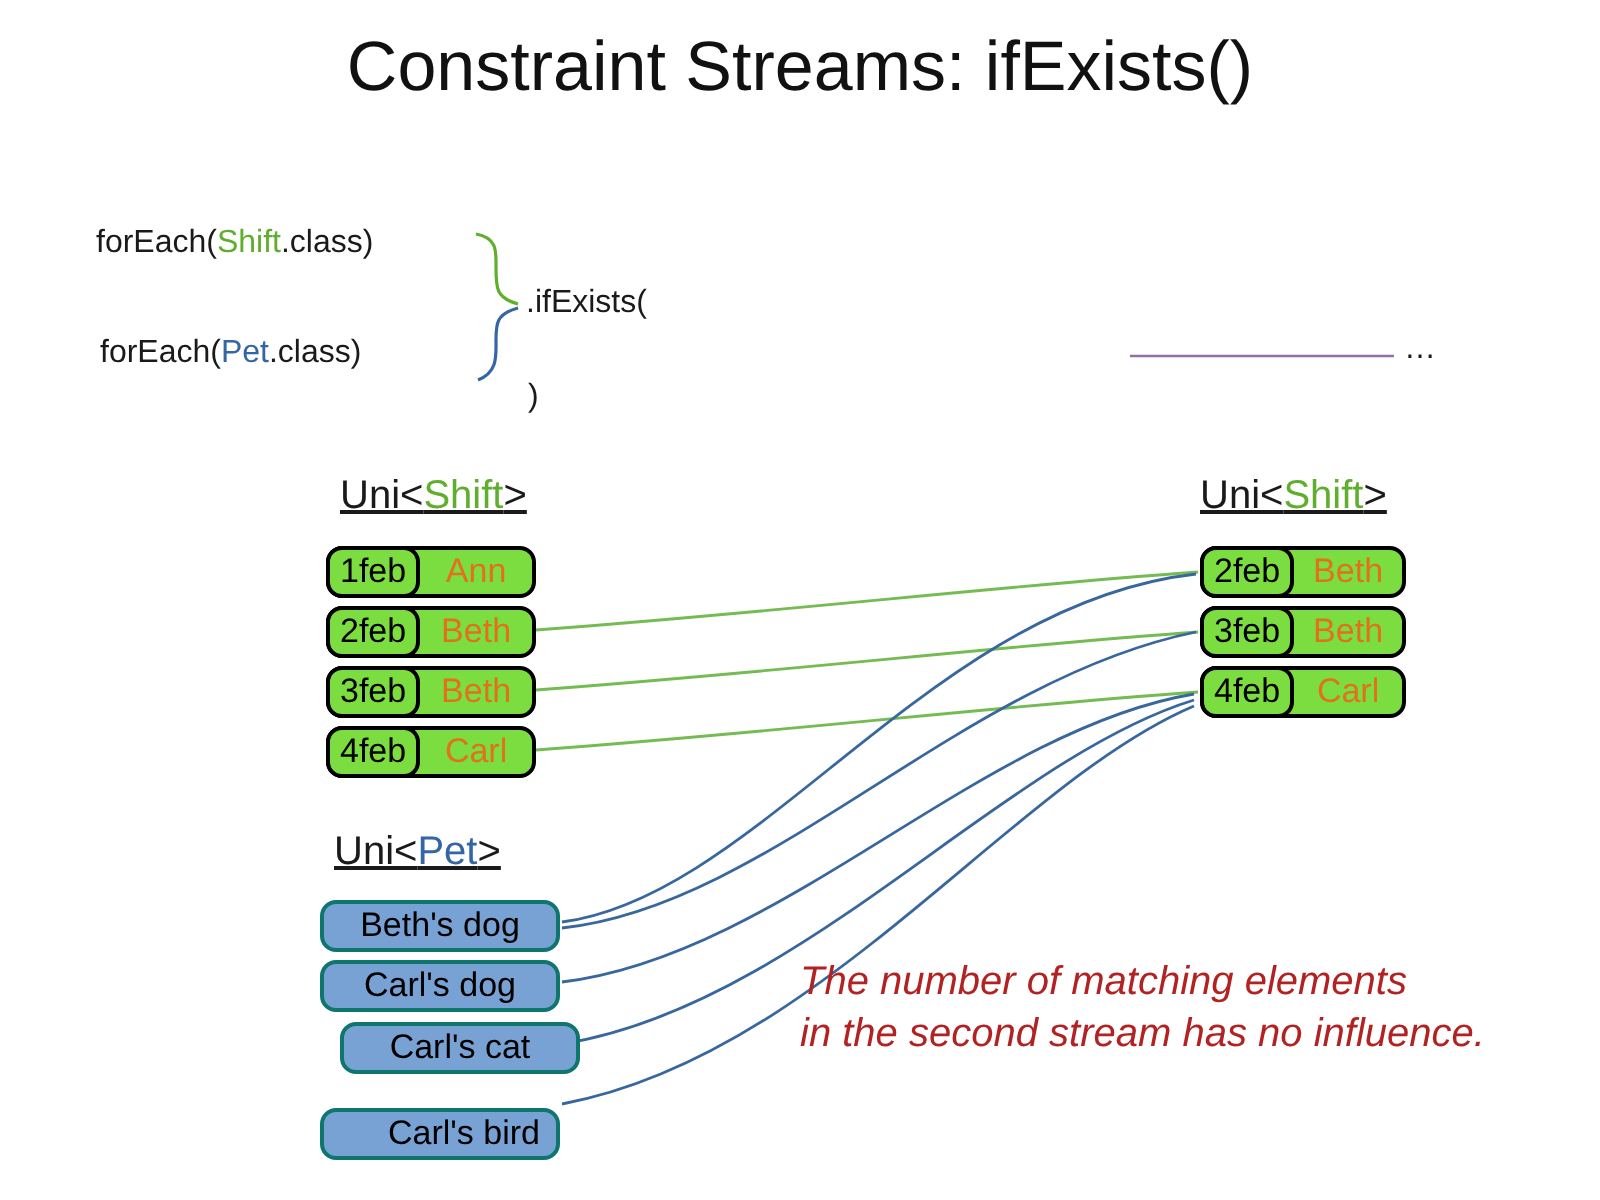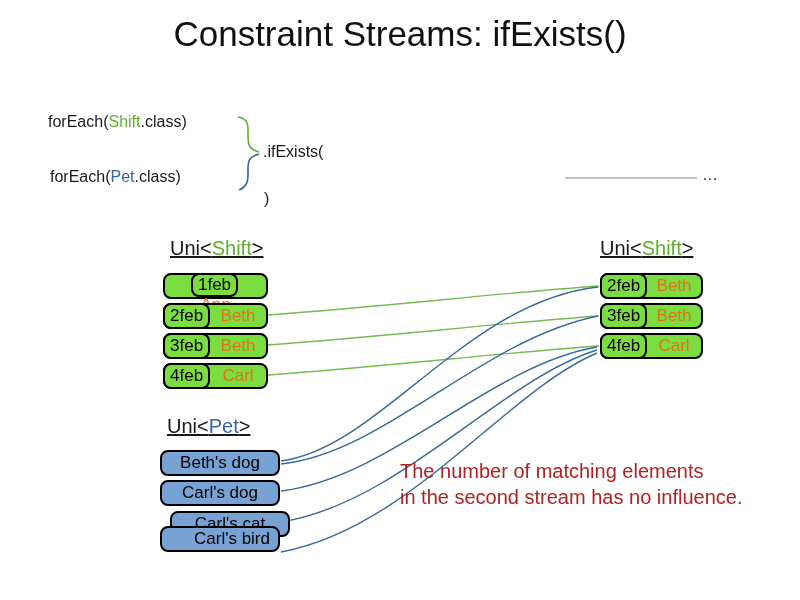--- a/index.html
+++ b/index.html
@@ -26,21 +26,21 @@
   .srow { position:absolute; height:26px; box-sizing:border-box;
           background:var(--green-fill,#7bdd40); border:2px solid #000;
           border-radius:8px; display:flex; align-items:center; }
   .srow .date { height:26px; box-sizing:border-box; margin:-2px 0 -2px -2px;
           border:2px solid #000; border-radius:8px;
           background:var(--green-fill,#7bdd40); display:flex; align-items:center;
           justify-content:center; padding:0 5px; font-size:17px; color:#000; min-width:46px; }
   .srow .sname { flex:1; text-align:center; font-size:17px;
           color:var(--orange-text,#e2711d); }
   .prow { position:absolute; height:26px; width:120px; box-sizing:border-box;
-          background:var(--blue-fill,#78a2d4); border:2px solid #000000;
+          background:var(--blue-fill,#78a2d4); border:2px solid #0f766e;
           border-radius:8px; display:flex; align-items:center; justify-content:center;
           font-size:17px; color:#000; }
   .note { font-size:20px; line-height:26px; color:var(--red-text,#b22222); }
 </style>
 </head>
 <body>
 
 <div class="slide">
 
   <h1 class="abs title">Constraint Streams: ifExists()</h1>
@@ -69,21 +69,21 @@
 
   <div class="abs code-lg" style="left:263px; top:143px;">.ifExists(</div>
 
 
   <div class="abs" style="left:702px; top:166px; font-size:16px;">…</div>
 
   <div class="abs code-lg" style="left:264px; top:190px;">)</div>
 
   <div class="abs tlabel" style="left:170px; top:237px;"><span>Uni&lt;</span><span class="green">Shift</span><span>&gt;</span></div>
 
-  <div class="srow" style="left:163px; top:273px; width:105px;flex-direction:column;">
+  <div class="srow" style="left:163px; top:273px; width:105px;">
     <span class="date">1feb</span>
     <span class="sname">Ann</span>
   </div>
   <div class="srow" style="left:163px; top:303px; width:105px;">
     <span class="date">2feb</span>
     <span class="sname">Beth</span>
   </div>
   <div class="srow" style="left:163px; top:333px; width:105px;">
     <span class="date">3feb</span>
     <span class="sname">Beth</span>
@@ -112,22 +112,22 @@
 
   <div class="prow" style="left:160px; top:450px;">
       <span>Beth's dog</span>
     </div>
   <div class="prow" style="left:160px; top:480px;">
       <span>Carl's dog</span>
     </div>
   <div class="prow" style="left:160px; top:511px;margin-left:10px;">
       <span>Carl's cat</span>
     </div>
-  <div class="prow" style="left:160px; top:526px;padding-left:24px;">
+  <div class="prow" style="left:160px; top:554px;padding-left:24px;">
       <span>Carl's bird</span>
     </div>
 
-  <div class="abs note" style="left:400px; top:458px;">
+  <div class="abs note" style="left:400px; top:478px;font-style:italic;">
     <div>The number of matching elements</div>
     <div>in the second stream has no influence.</div>
   </div>
 
 </div>
 
 </body></html>

